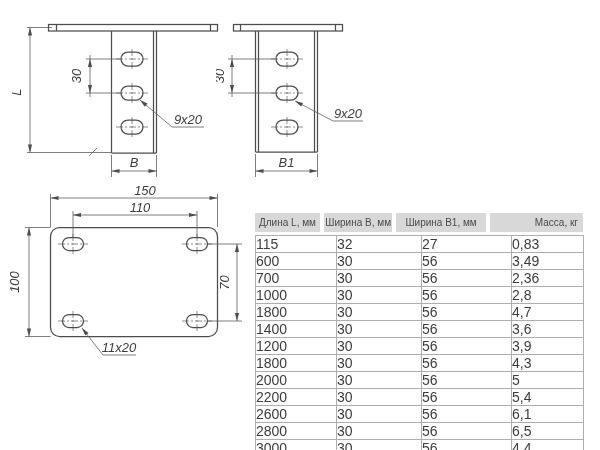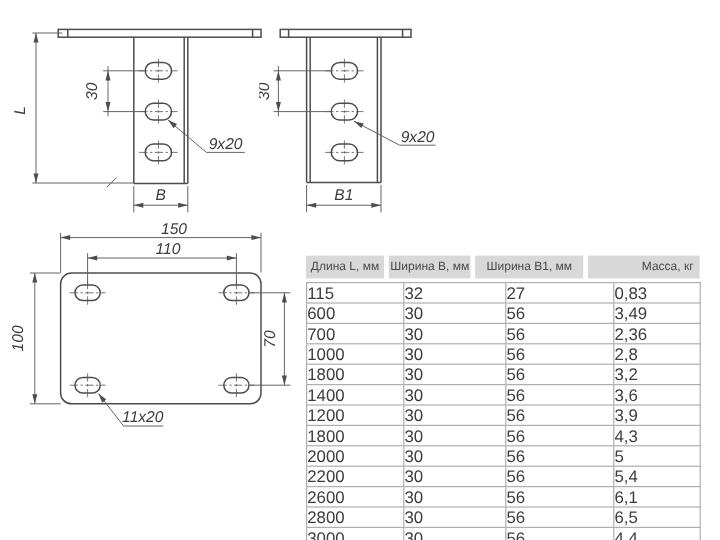--- a/index.html
+++ b/index.html
@@ -248,21 +248,21 @@
           <tr>
             <td>1000</td>
             <td>30</td>
             <td>56</td>
             <td>2,8</td>
           </tr>
           <tr>
             <td>1800</td>
             <td>30</td>
             <td>56</td>
-            <td>3,2</td>
+            <td>4,7</td>
           </tr>
           <tr>
             <td>1400</td>
             <td>30</td>
             <td>56</td>
             <td>3,6</td>
           </tr>
           <tr>
             <td>1200</td>
             <td>30</td>

